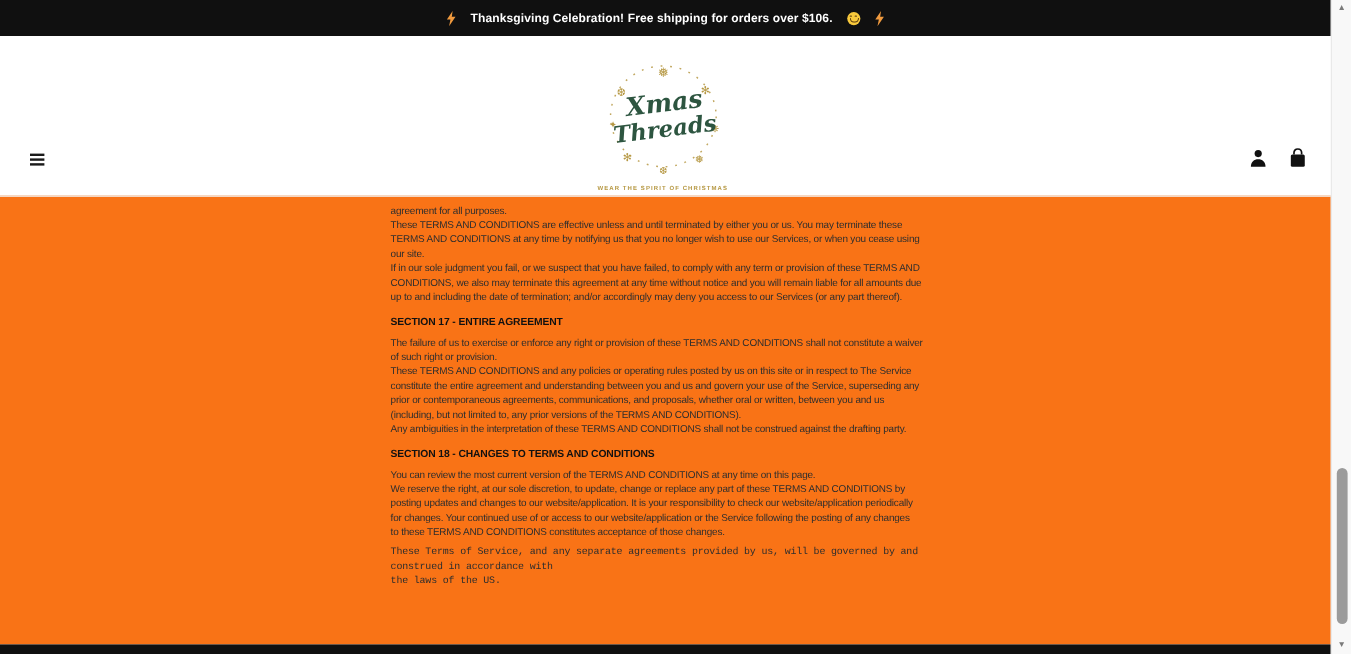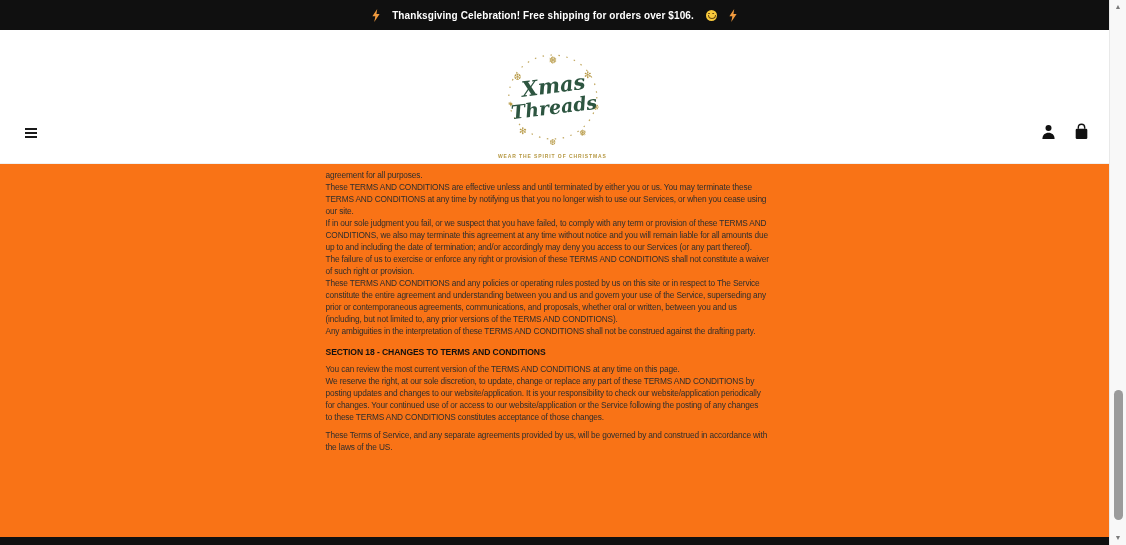--- a/index.html
+++ b/index.html
@@ -138,21 +138,21 @@
     margin: 0 auto;
     padding-top: 5px;
   }
   .para {
     white-space: pre-line;
     font-size: 8.3px;
     line-height: 12px;
     letter-spacing: -0.15px;
     color: #2e2e2e;
   }
-  .para.spaced { margin-top: 6px; }
+  .para.spaced { margin-top: 6px; font-family: Liberation Mono, monospace; }
   .section-heading {
     font-size: 8.6px;
     font-weight: bold;
     color: #111111;
     letter-spacing: -0.1px;
     margin: 10px 0 6px 0;
   }
   .contact-line {
     margin-top: 10px;
     font-size: 8.4px;
@@ -265,20 +265,21 @@
   <div class="content-column">
 
     <p class="para">agreement for all purposes.
 These TERMS AND CONDITIONS are effective unless and until terminated by either you or us. You may terminate these
 TERMS AND CONDITIONS at any time by notifying us that you no longer wish to use our Services, or when you cease using
 our site.
 If in our sole judgment you fail, or we suspect that you have failed, to comply with any term or provision of these TERMS AND
 CONDITIONS, we also may terminate this agreement at any time without notice and you will remain liable for all amounts due
 up to and including the date of termination; and/or accordingly may deny you access to our Services (or any part thereof).</p>
 
+    <h3 class="section-heading">SECTION 17 - ENTIRE AGREEMENT</h3>
     <p class="para">The failure of us to exercise or enforce any right or provision of these TERMS AND CONDITIONS shall not constitute a waiver
 of such right or provision.
 These TERMS AND CONDITIONS and any policies or operating rules posted by us on this site or in respect to The Service
 constitute the entire agreement and understanding between you and us and govern your use of the Service, superseding any
 prior or contemporaneous agreements, communications, and proposals, whether oral or written, between you and us
 (including, but not limited to, any prior versions of the TERMS AND CONDITIONS).
 Any ambiguities in the interpretation of these TERMS AND CONDITIONS shall not be construed against the drafting party.</p>
 
     <h3 class="section-heading">SECTION 18 - CHANGES TO TERMS AND CONDITIONS</h3>
     <p class="para">You can review the most current version of the TERMS AND CONDITIONS at any time on this page.

